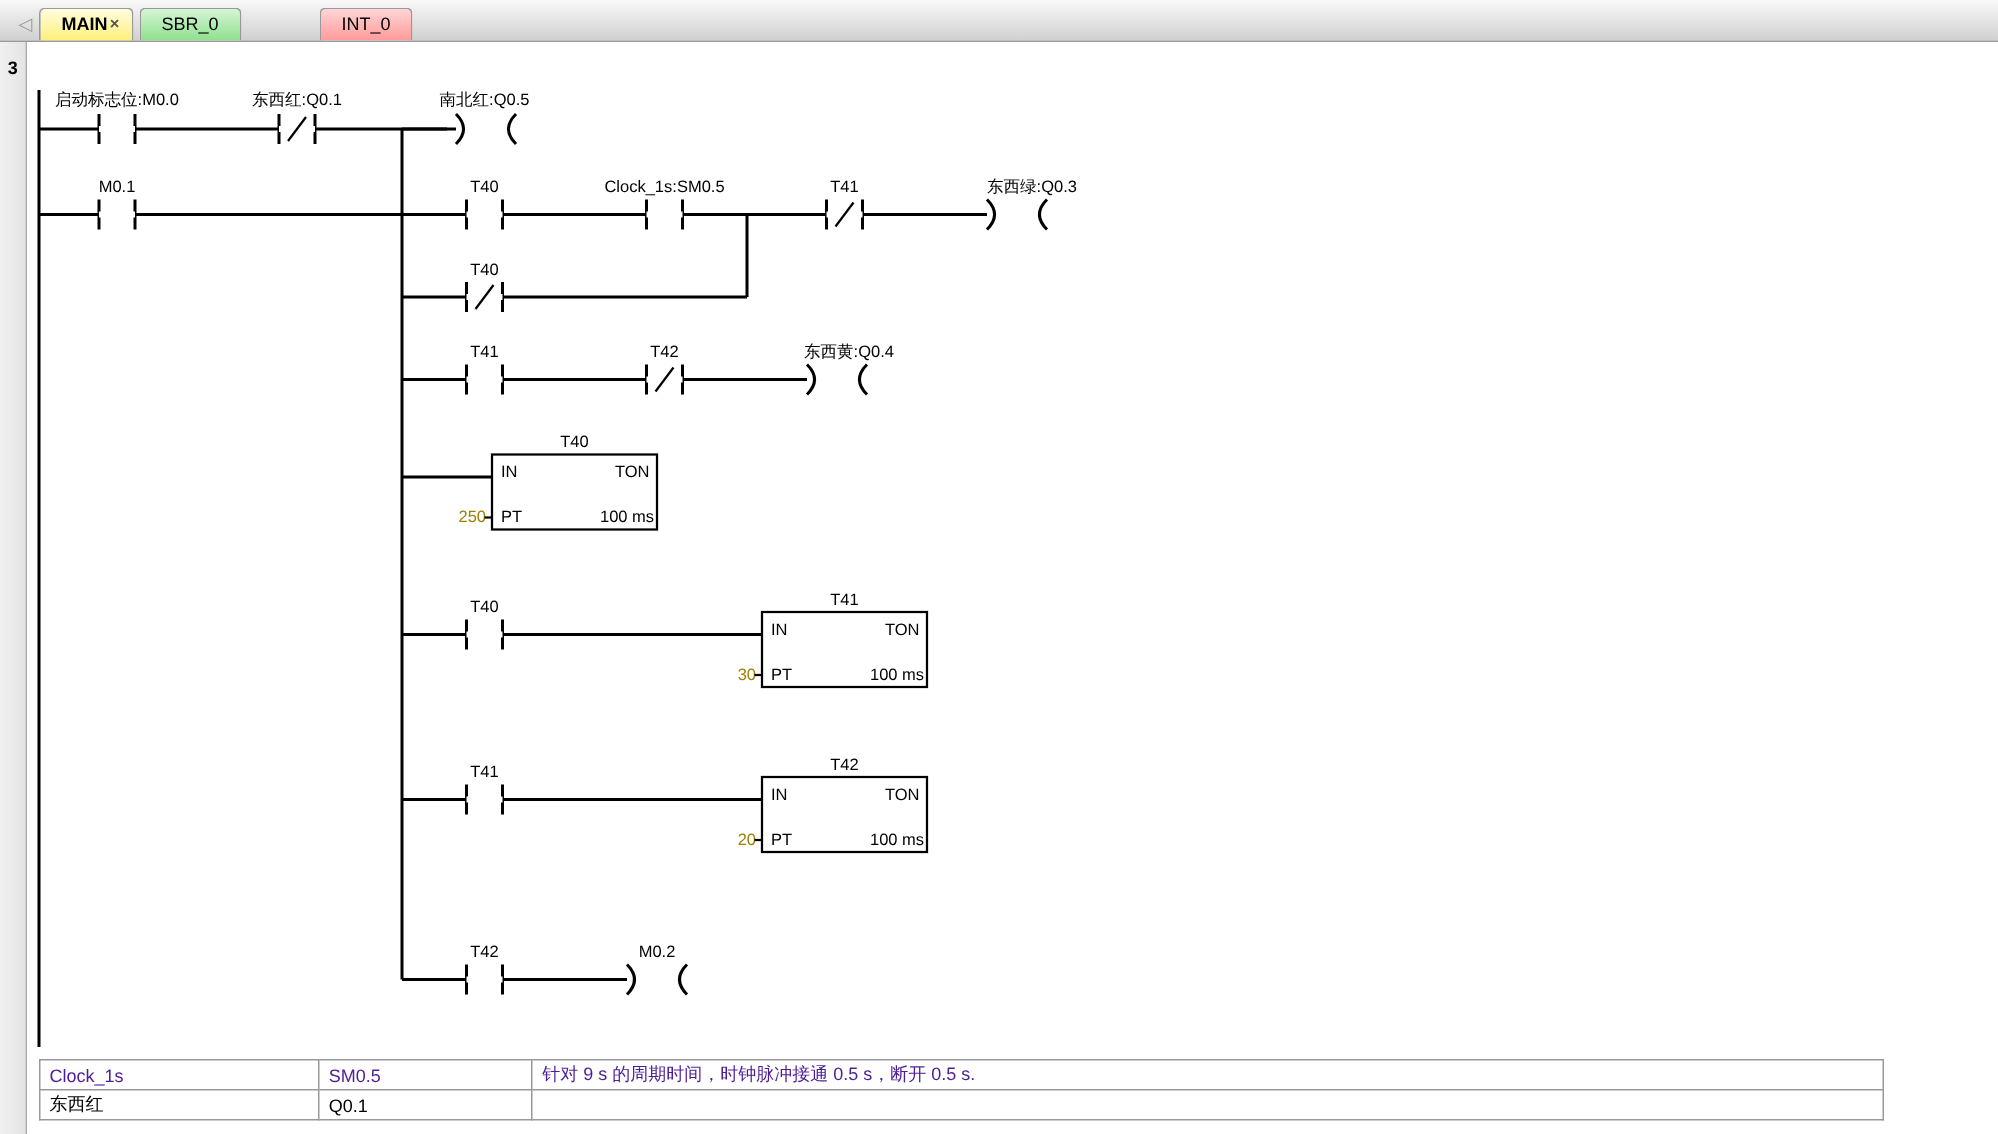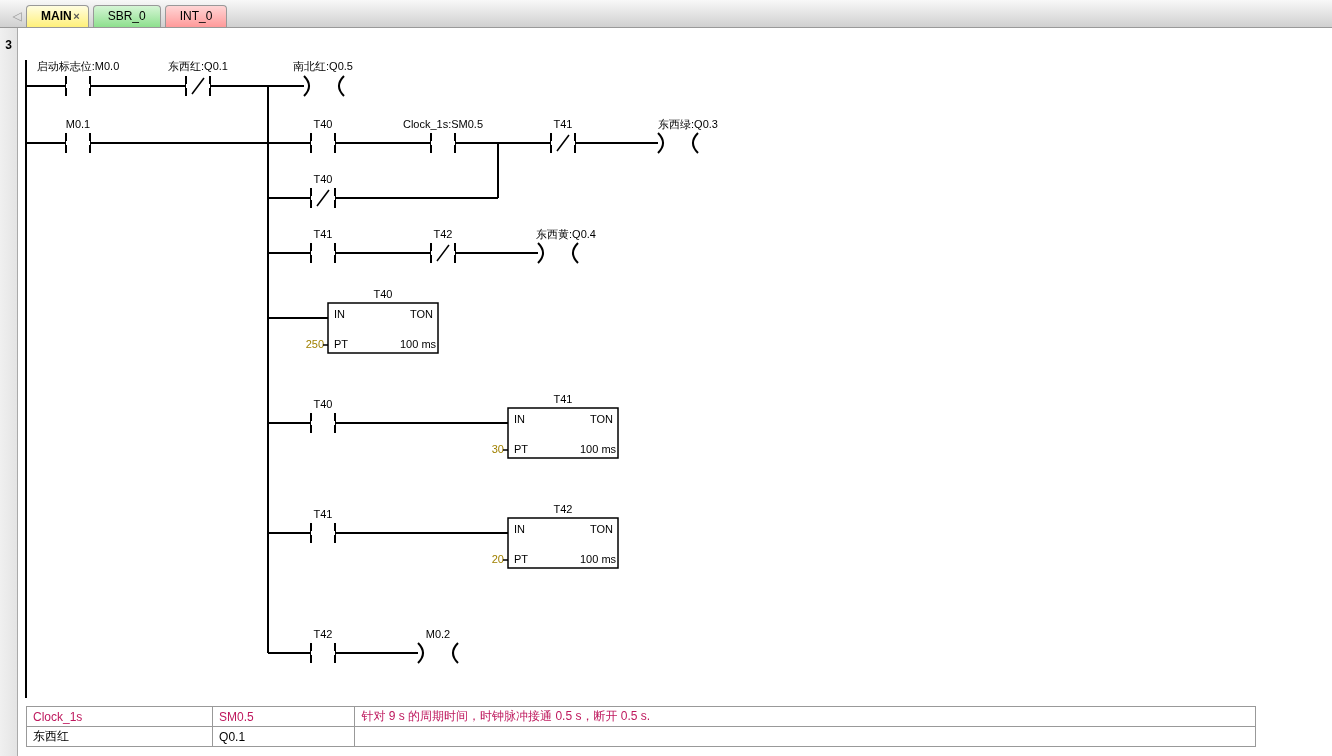--- a/index.html
+++ b/index.html
@@ -2,39 +2,39 @@
 <html><head>
 <meta charset="utf-8">
 <style>
 * { margin: 0; padding: 0; box-sizing: border-box; }
 body { font-family: "Microsoft YaHei", Arial, sans-serif; font-size: 12px; background: #fff; width: 1332px; height: 756px; overflow: hidden; position: relative; }
 
 .tab-bar { height: 28px; background: linear-gradient(to bottom, #f8f8f8, #d0d0d0); display: flex; align-items: flex-end; padding-left: 10px; border-bottom: 1px solid #999; }
 .tab { height: 22px; padding: 3px 14px; border: 1px solid #999; border-bottom: none; margin-right: 4px; font-size: 12px; position: relative; border-radius: 4px 4px 0 0; cursor: pointer; }
 .tab-main { background: linear-gradient(to bottom, #fffde0, #fff07a); font-weight: bold; padding-right: 16px; }
 .tab-sbr { background: linear-gradient(to bottom, #d5f5d5, #8ee08e); margin-top: 11px; }
-.tab-int { background: linear-gradient(to bottom, #ffd5d5, #ff9a9a); }
+.tab-int { background: linear-gradient(to bottom, #ffd5d5, #ff9a9a); margin-left: 48px; }
 .tab-close { position: absolute; right: 8px; top: 4px; color: #555; font-size: 11px; }
 .nav-arrow { width: 14px; height: 22px; color: #999; font-size: 12px; display:flex; align-items:center; justify-content:center; margin-right: 2px; cursor:pointer; }
 
 .content { position: absolute; top: 28px; left: 0; right: 0; bottom: 0; display: flex; }
 .gutter { width: 18px; background: linear-gradient(to right, #f0f0f0, #e4e4e4); border-right: 1px solid #aaa; }
 .gutter-num { text-align: center; padding-top: 10px; font-size: 12px; font-weight: bold; }
 .main-area { flex: 1; position: relative; background: #fff; }
 
 .ladder-svg { position: absolute; top: 0; left: 0; }
 
 .comment-box { position: absolute; top: 6px; left: 8px; right: 0; height: 22px; border: 1px solid #bbb; padding: 2px 6px; color: #999; background: #fff; }
 
 .sym-table { position: absolute; left: 8px; top: 678px; width: 1230px; border-collapse: collapse; font-size: 12px; }
 .sym-table th { background: linear-gradient(to bottom, #f4f4f4, #d8d8d8); border: 1px solid #999; text-align: left; padding: 2px 6px; font-weight: normal; }
 .sym-table td { border: 1px solid #999; padding: 1px 6px; background: #fff; }
 .col-sym { width: 110px; }
 .col-addr { width: 90px; }
-.green-text { color: #be185d; }
+.green-text { color: #4c1d95; }
 
 .lbl { font-size: 11px; fill: #000; text-anchor: middle; }
 .pt-val { font-size: 11px; fill: #a08000; text-anchor: end; }
 .blk-txt { font-size: 11px; fill: #000; }
 </style>
 </head>
 <body>
 
 <div class="tab-bar">
   <div class="nav-arrow">◁</div>

